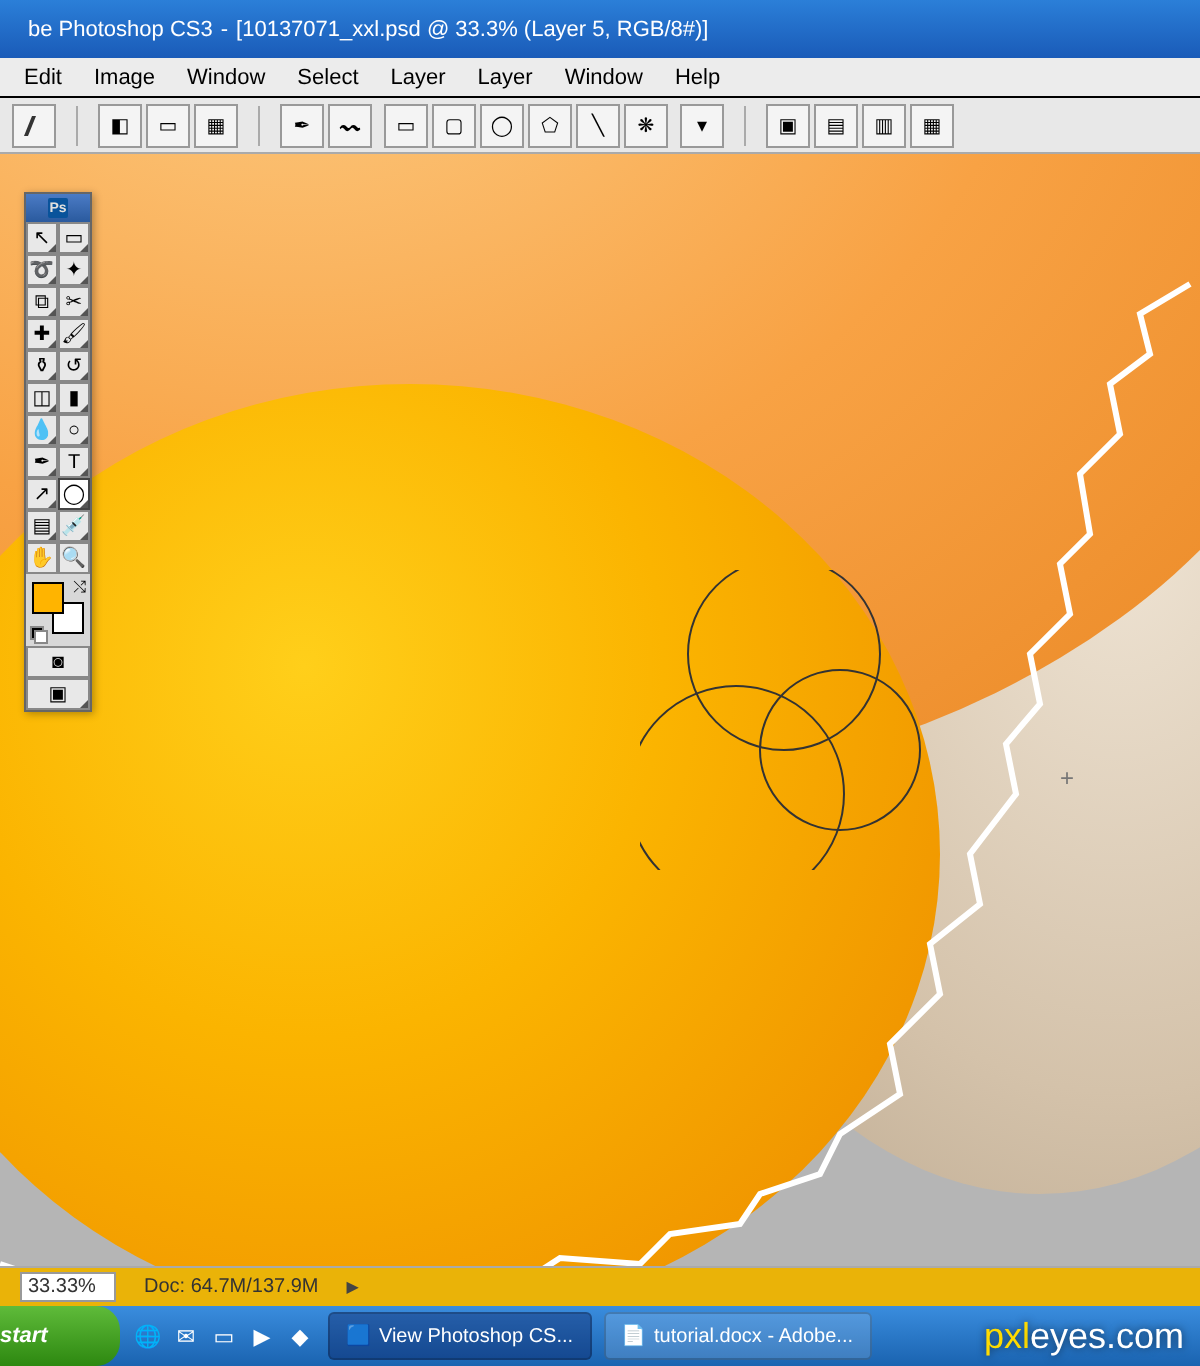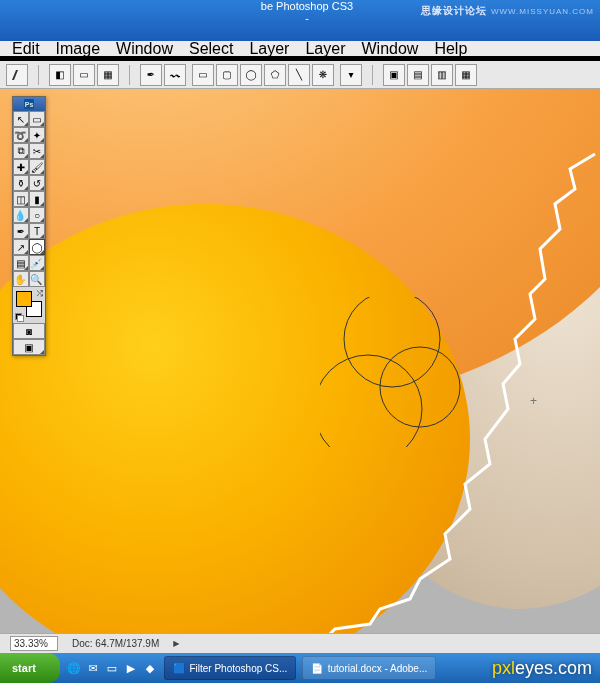--- a/index.html
+++ b/index.html
@@ -1,21 +1,21 @@
 <!DOCTYPE html>
 <html><head>
 <meta charset="utf-8">
 <style>
 * { margin: 0; padding: 0; box-sizing: border-box; font-family: Tahoma, Arial, sans-serif; }
 body { width: 600px; height: 683px; overflow: hidden; background: #b0b0b0; position: relative; }
 
-.titlebar { height: 41px; background: linear-gradient(#2b7fd8, #1a5bb8); color: white; font-size: 11px; display: flex; align-items: center; padding-left: 14px; white-space: nowrap; flex-direction: column; }
+.titlebar { height: 29px; background: linear-gradient(#2b7fd8, #1a5bb8); color: white; font-size: 11px; display: flex; align-items: center; padding-left: 14px; white-space: nowrap; }
 .titlebar .sep { margin: 0 4px; }
 
-.menubar { height: 20px; background: #ececec; display: flex; align-items: center; font-size: 16px; color: #000; border-bottom: 5px solid #000000; padding-left: 4px; }
+.menubar { height: 20px; background: #ececec; display: flex; align-items: center; font-size: 11px; color: #000; border-bottom: 1px solid #000000; padding-left: 4px; }
 .menubar span { padding: 2px 8px; cursor: pointer; }
 
 .optbar { height: 28px; background: #e8e8e8; border-bottom: 1px solid #aaa; display: flex; align-items: center; gap: 6px; padding-left: 6px; font-size: 10px; }
 .opt-icon { width: 22px; height: 22px; border: 1px solid #999; background: #f4f4f4; display: flex; align-items: center; justify-content: center; }
 .opt-group { display: flex; gap: 2px; }
 .opt-divider { width: 1px; height: 20px; background: #aaa; margin: 0 4px; }
 
 .canvas-wrap { position: relative; width: 600px; height: 570px; background: #b5b5b5; overflow: hidden; }
 .egg-top { position: absolute; top: -280px; left: -140px; width: 820px; height: 600px; border-radius: 50%; background: radial-gradient(ellipse at 35% 25%, #fdd08a 0%, #f8a244 50%, #e88420 100%); }
 .eggshell { position: absolute; right: -120px; top: -40px; width: 400px; height: 560px; border-radius: 50%; background: radial-gradient(ellipse at 60% 40%, #efe4d4 0%, #d4c2aa 60%, #b8a58c 100%); }
@@ -36,49 +36,46 @@
 .tool.selected { background: #fff; border-color: #444; }
 .tool .tri { position: absolute; bottom: 0; right: 0; width: 0; height: 0; border: 2px solid transparent; border-right-color: #555; border-bottom-color: #555; }
 .tool-swatch { padding: 4px 3px; position: relative; height: 36px; }
 .fg-sw { position: absolute; top: 4px; left: 3px; width: 16px; height: 16px; background: #ffb400; border: 1px solid #000; }
 .bg-sw { position: absolute; top: 14px; left: 13px; width: 16px; height: 16px; background: #fff; border: 1px solid #000; }
 .sw-swap { position: absolute; top: 2px; right: 2px; font-size: 8px; }
 .sw-reset { position: absolute; bottom: 2px; left: 2px; width: 8px; height: 8px; }
 .sw-reset::before { content: ""; position: absolute; top: 0; left: 0; width: 5px; height: 5px; background: #000; border: 1px solid #888; }
 .sw-reset::after { content: ""; position: absolute; top: 2px; left: 2px; width: 5px; height: 5px; background: #fff; border: 1px solid #888; }
 
-.statusbar { position: absolute; bottom: 30px; left: 0; width: 600px; height: 20px; background: #e5e5e5; border-top: 1px solid #aaa; display: flex; align-items: center; font-size: 10px; color: #333; padding-left: 10px; gap: 14px; }
+.statusbar { position: absolute; bottom: 30px; left: 0; width: 600px; height: 20px; background: #eab308; border-top: 1px solid #aaa; display: flex; align-items: center; font-size: 10px; color: #333; padding-left: 10px; gap: 14px; }
 .status-zoom { width: 48px; background: #fff; border: 1px solid #999; padding: 1px 3px; }
 .status-arrow { font-size: 8px; color: #444; }
 
 .taskbar { position: absolute; bottom: 0; left: 0; width: 600px; height: 30px; background: linear-gradient(#3a8dde, #1a63b0); display: flex; align-items: center; font-size: 11px; color: #fff; }
-.start-btn { height: 30px; width: 60px; background: linear-gradient(#5fbb3a, #2d8810); display: flex; align-items: center; padding-left: 12px; font-weight: bold; border-radius: 0 12px 12px 0; cursor: pointer; }
+.start-btn { height: 30px; width: 60px; background: linear-gradient(#5fbb3a, #2d8810); display: flex; align-items: center; padding-left: 0; font-weight: bold; font-style: italic; border-radius: 0 12px 12px 0; cursor: pointer; }
 .task-item { height: 24px; margin-left: 6px; background: rgba(255,255,255,.15); border: 1px solid rgba(0,0,0,.2); border-radius: 3px; display: flex; align-items: center; padding: 0 8px; font-size: 10px; cursor: pointer; max-width: 160px; white-space: nowrap; overflow: hidden; }
 .task-item.active { background: rgba(0,0,60,.3); }
 .task-icon-row { display: flex; gap: 3px; margin-left: 6px; }
 .tb-ql { width: 16px; height: 16px; display: flex; align-items: center; justify-content: center; font-size: 11px; }
 
 .watermark1 { position: absolute; top: 4px; right: 6px; font-size: 10px; color: #e0e8ff; letter-spacing: 1px; }
 .watermark1 .wm-main { font-weight: bold; }
 .watermark1 .wm-url { font-size: 8px; opacity: .7; }
 .watermark2 { position: absolute; bottom: 4px; right: 8px; font-size: 18px; font-weight: normal; color: #fff; text-shadow: 0 0 4px rgba(0,0,0,.6); }
 .watermark2 .pxl { color: #ffdb00; }
 
 svg.icon { width: 12px; height: 12px; }
 </style>
 </head>
 <body>
 
 <div class="titlebar">
   <span>be Photoshop CS3</span>
   <span class="sep">-</span>
-  <div class="watermark1">
-    <span class="wm-main">思缘设计论坛</span>
-    <span class="wm-url">WWW.MISSYUAN.COM</span>
-  </div>
+  <span>[10137071_xxl.psd @ 33.3% (Layer 5, RGB/8#)]</span>
 </div>
 
 <div class="menubar">
   <span>Edit</span>
   <span>Image</span>
   <span>Window</span>
   <span>Select</span>
   <span>Layer</span>
   <span>Layer</span>
   <span>Window</span>
@@ -185,21 +182,21 @@
   <div class="start-btn">start</div>
   <div class="task-icon-row">
     <div class="tb-ql">🌐</div>
     <div class="tb-ql">✉</div>
     <div class="tb-ql">▭</div>
     <div class="tb-ql">▶</div>
     <div class="tb-ql">◆</div>
   </div>
   <div class="task-item active">
     <span style="margin-right:4px;">🟦</span>
-    <span>Filter Photoshop CS...</span>
+    <span>View Photoshop CS...</span>
   </div>
   <div class="task-item">
     <span style="margin-right:4px;">📄</span>
     <span>tutorial.docx - Adobe...</span>
   </div>
   <div class="watermark2">
     <span class="pxl">pxl</span><span>eyes.com</span>
   </div>
 </div>
 

